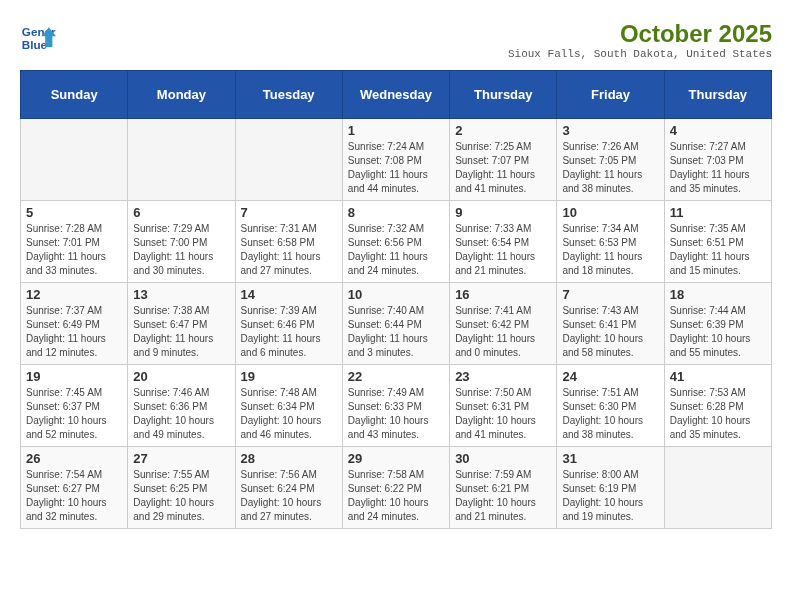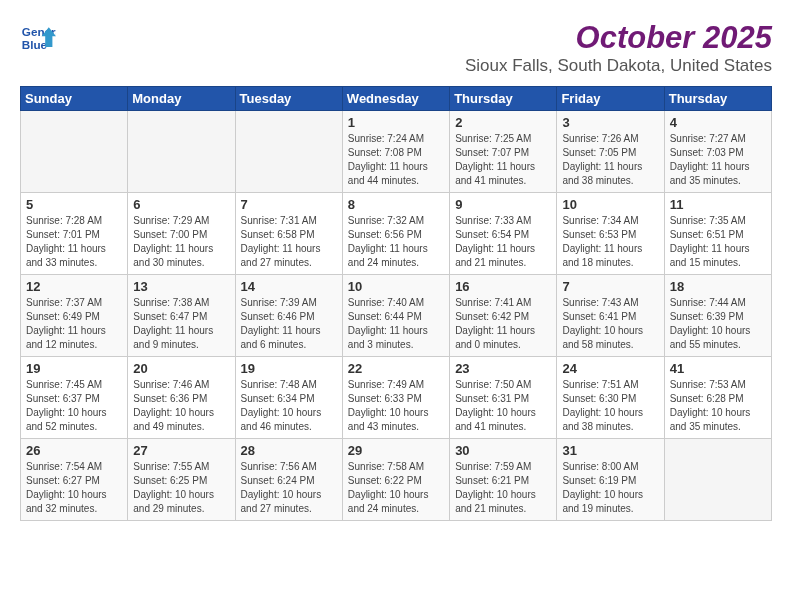--- a/index.html
+++ b/index.html
@@ -22,41 +22,41 @@
       gap: 4px;
     }
     .logo-icon {
       width: 36px;
       height: 36px;
     }
     .title-block {
       text-align: right;
     }
     .calendar-title {
-      font-size: 31px;
+      font-size: 24px;
       font-weight: bold;
-      color: #701a75;
-      font-style: italic;
+      color: #4d7c0f;
     }
     .calendar-subtitle {
-      font-size: 17px;
+      font-size: 11px;
       color: #555;
+      font-family: Liberation Mono, monospace;
     }
     .calendar {
       width: 100%;
       border-collapse: collapse;
       border: 1px solid #ccc;
     }
     .calendar th {
       background: #2255aa;
       color: #fff;
       font-size: 13px;
       font-weight: bold;
-      padding: 4px 4px;
-      text-align: left;
+      padding: 16px 4px;
+      text-align: center;
       border: 1px solid #1a4488;
     }
     .calendar td {
       vertical-align: top;
       border: 1px solid #ccc;
       padding: 4px 5px;
       width: calc(100% / 7);
       min-height: 80px;
       font-size: 10.5px;
       color: #333;

